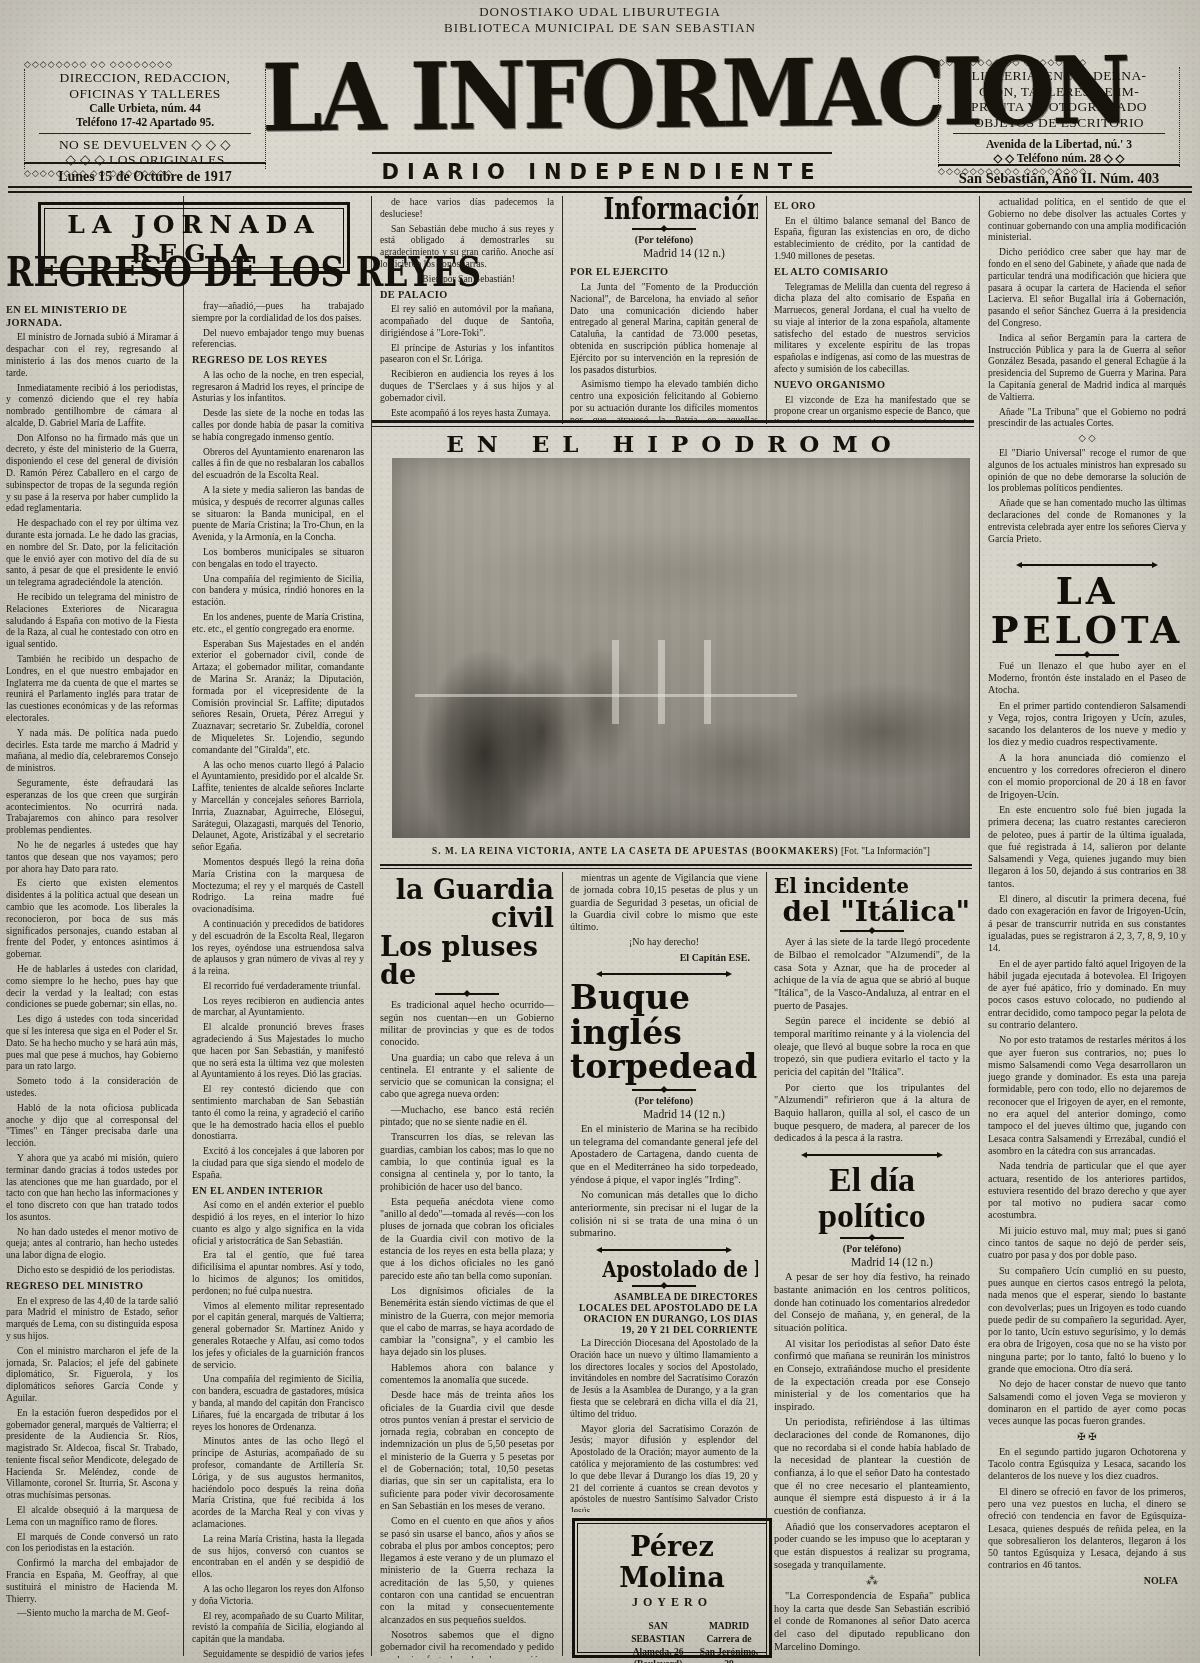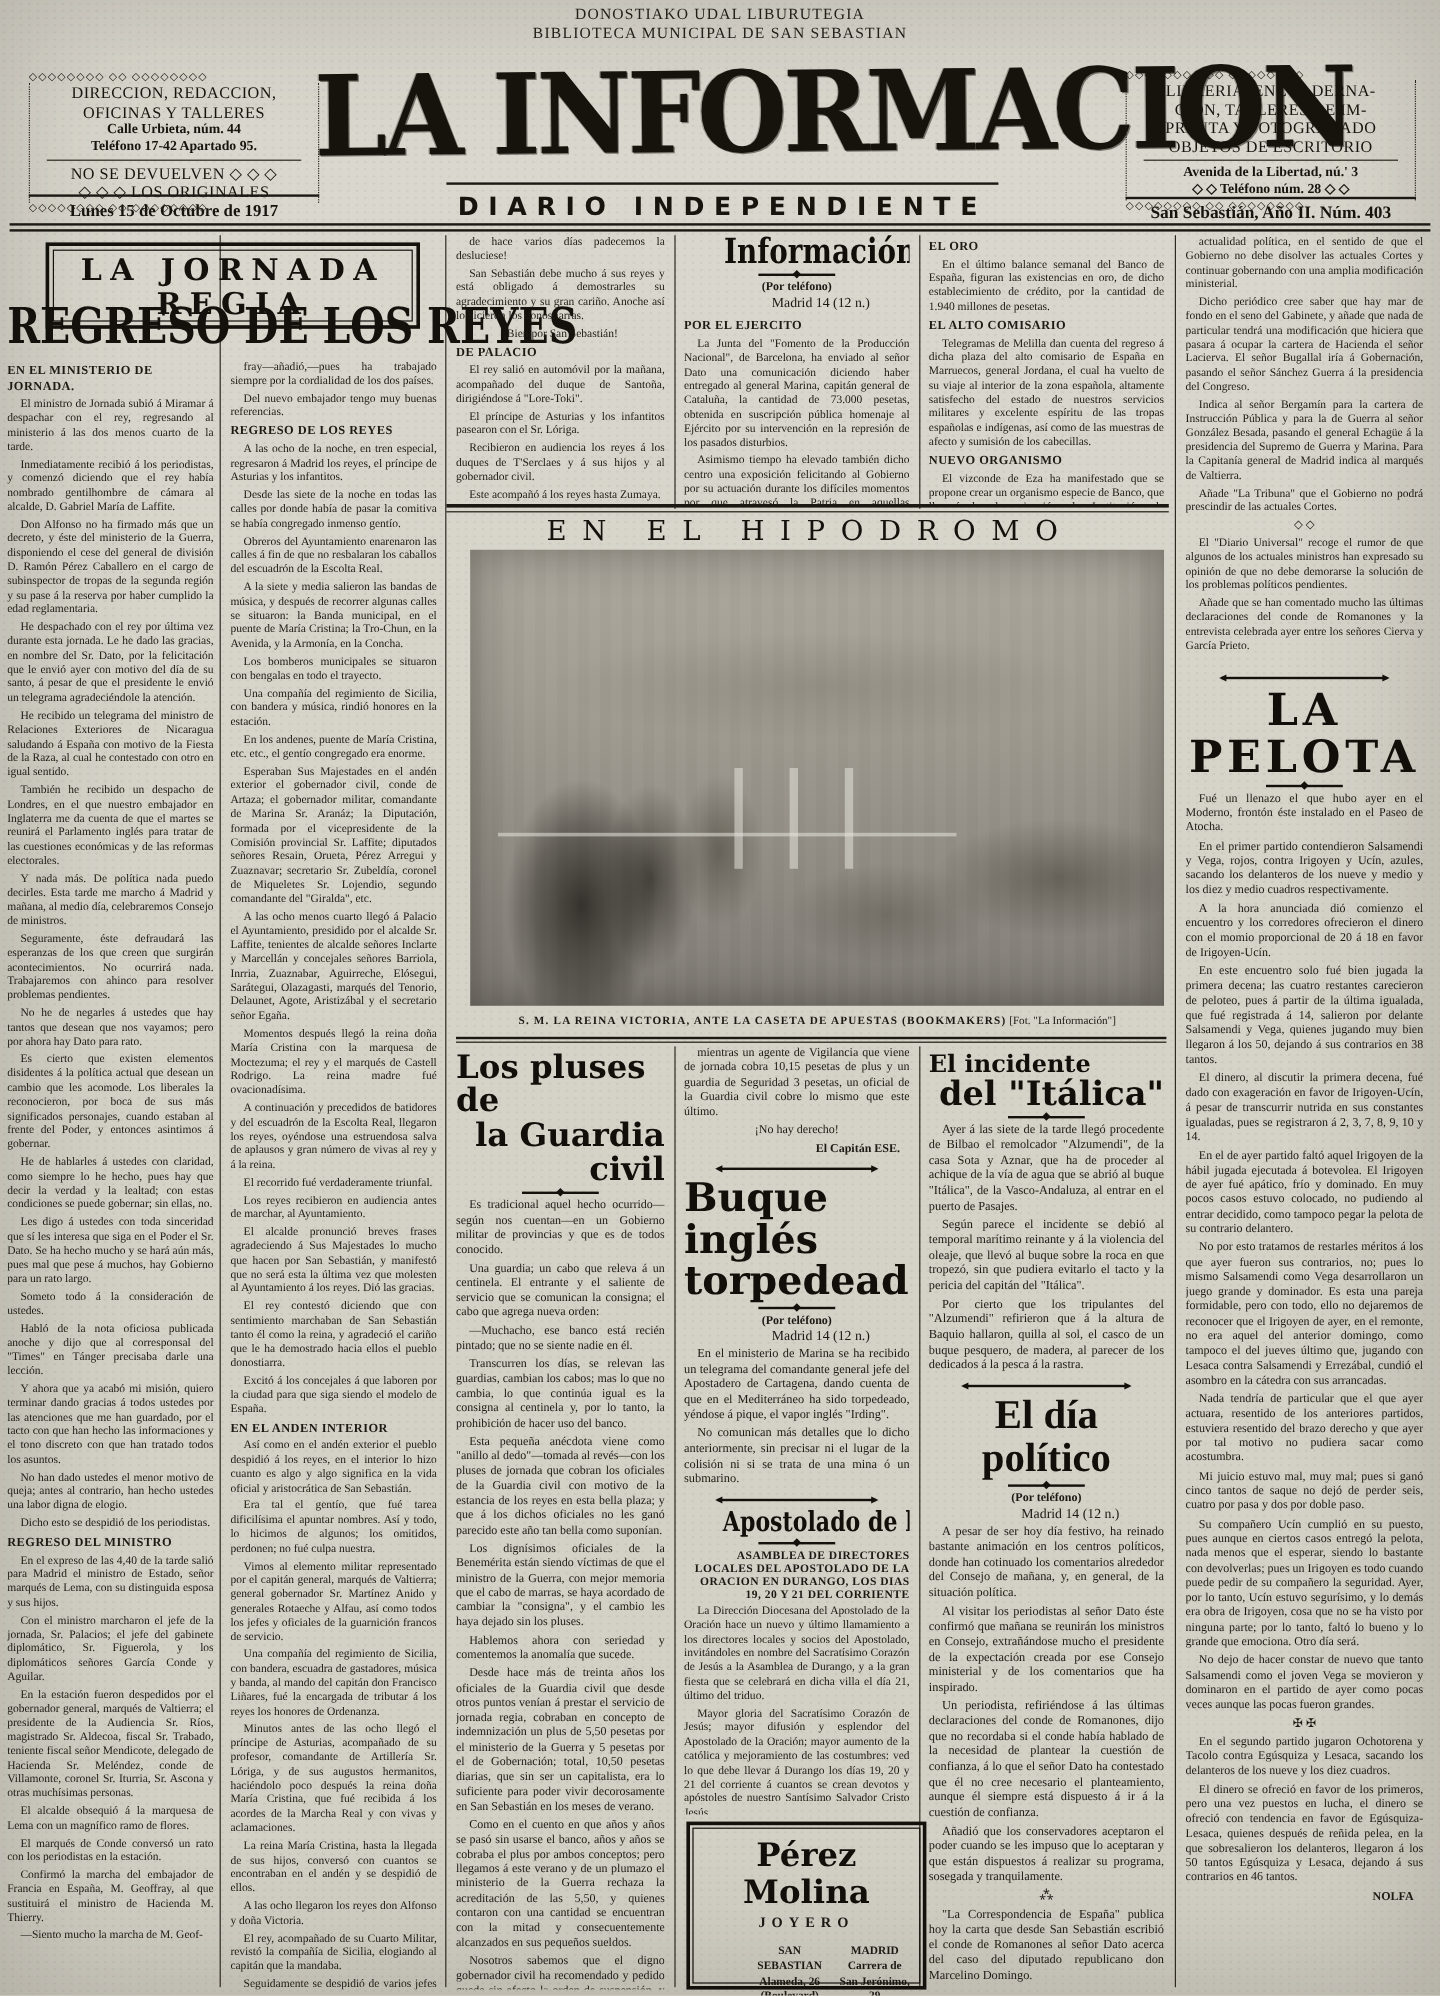--- a/index.html
+++ b/index.html
@@ -39,21 +39,21 @@
   .col p.centerline{text-align:center;text-indent:0;}
   .col p.sig{text-align:right;font-weight:bold;text-indent:0;padding-right:8px;}
   .subhead{font-weight:bold;font-size:10.3px;letter-spacing:0.4px;margin:4px 0 2px;text-align:left;}
   .vrule{position:absolute;width:1px;background:#2e2a22;}
   
   .kicker-box{border:3px solid #14100c;outline:1px solid #14100c;outline-offset:-7px;
               text-align:center;font-family:"DejaVu Serif",serif;font-weight:bold;
               font-size:25px;letter-spacing:7px;padding:5px 0 3px;color:#14100c;}
   .main-head{font-family:"DejaVu Serif",serif;font-weight:bold;font-size:33px;text-align:center;
              color:#14100c;transform:scaleY(1.25);letter-spacing:0px;white-space:nowrap;}
-  .banner{font-family:"DejaVu Serif",serif;font-weight:normal;font-size:23px;letter-spacing:13px;
+  .banner{font-family:"DejaVu Serif",serif;font-weight:bold;font-size:23px;letter-spacing:13px;
           text-align:center;color:#14100c;}
   .banner-rule{border-top:3px solid #1c1813;border-bottom:1px solid #1c1813;height:3px;}
   .thin-drule{border-top:2px solid #1c1813;border-bottom:1px solid #1c1813;height:2px;}
   .art-head{font-family:"DejaVu Serif",serif;font-weight:bold;color:#120e09;line-height:1.05;}
   .condensed{display:inline-block;transform:scaleX(0.8);transform-origin:50% 50%;white-space:nowrap;}
   .orn{width:64px;margin:4px auto;border-top:2px solid #14100c;position:relative;}
   .orn::after{content:"";position:absolute;left:50%;top:-4px;width:5px;height:5px;background:#14100c;
               transform:translateX(-50%) rotate(45deg);}
   .art-sep{margin:6px auto;width:70%;border-top:2px solid #14100c;position:relative;}
   .art-sep::before,.art-sep::after{content:"";position:absolute;top:-4px;width:0;height:0;
@@ -252,31 +252,31 @@
     <div class="post" style="left:46%;"></div>
     <div class="post" style="left:54%;"></div>
     <div class="fence"></div>
   </div>
   <div class="abs caption" style="left:392px;top:846px;width:578px;">
     <span>S. M. LA REINA VICTORIA, ANTE LA CASETA DE APUESTAS (BOOKMAKERS)</span><span class="credit">  [Fot. "La Información"]</span>
   </div>
   <div class="abs thin-drule" style="left:380px;top:864px;width:592px;"></div>
 
   <div class="abs" style="left:380px;top:876px;width:174px;height:782px;overflow:hidden;">
+    <div class="art-head" style="font-size:27px;text-align:right;">la Guardia civil</div>
     <div class="art-head" style="font-size:27px;">Los pluses de</div>
-    <div class="art-head" style="font-size:27px;text-align:right;">la Guardia civil</div>
     <div class="orn"></div>
     <div class="col" style="position:static;width:100%;font-size:10px;">
         <p>Es tradicional aquel hecho ocurrido—según nos cuentan—en un Gobierno militar de provincias y que es de todos conocido.</p>
         <p>Una guardia; un cabo que releva á un centinela. El entrante y el saliente de servicio que se comunican la consigna; el cabo que agrega nueva orden:</p>
         <p>—Muchacho, ese banco está recién pintado; que no se siente nadie en él.</p>
         <p>Transcurren los días, se relevan las guardias, cambian los cabos; mas lo que no cambia, lo que continúa igual es la consigna al centinela y, por lo tanto, la prohibición de hacer uso del banco.</p>
         <p>Esta pequeña anécdota viene como "anillo al dedo"—tomada al revés—con los pluses de jornada que cobran los oficiales de la Guardia civil con motivo de la estancia de los reyes en esta bella plaza; y que á los dichos oficiales no les ganó parecido este año tan bella como suponían.</p>
         <p>Los dignísimos oficiales de la Benemérita están siendo víctimas de que el ministro de la Guerra, con mejor memoria que el cabo de marras, se haya acordado de cambiar la "consigna", y el cambio les haya dejado sin los pluses.</p>
-        <p>Hablemos ahora con seriedad y comentemos la anomalía que sucede.</p>
+        <p>Hablemos ahora con balance y comentemos la anomalía que sucede.</p>
         <p>Desde hace más de treinta años los oficiales de la Guardia civil que desde otros puntos venían á prestar el servicio de jornada regia, cobraban en concepto de indemnización un plus de 5,50 pesetas por el ministerio de la Guerra y 5 pesetas por el de Gobernación; total, 10,50 pesetas diarias, que sin ser un capitalista, era lo suficiente para poder vivir decorosamente en San Sebastián en los meses de verano.</p>
         <p>Como en el cuento en que años y años se pasó sin usarse el banco, años y años se cobraba el plus por ambos conceptos; pero llegamos á este verano y de un plumazo el ministerio de la Guerra rechaza la acreditación de las 5,50, y quienes contaron con una cantidad se encuentran con la mitad y consecuentemente alcanzados en sus pequeños sueldos.</p>
         <p>Nosotros sabemos que el digno gobernador civil ha recomendado y pedido quede sin efecto la orden de suspensión, y como la cosa la consideramos justa y simpática, esperamos que los dignísimos beneméritos consigan sus deseos.</p>
       </div>
   </div>
 
   <div class="abs" style="left:570px;top:872px;width:188px;height:640px;overflow:hidden;">
     <div class="col" style="position:static;width:100%;font-size:10px;">
         <p>mientras un agente de Vigilancia que viene de jornada cobra 10,15 pesetas de plus y un guardia de Seguridad 3 pesetas, un oficial de la Guardia civil cobre lo mismo que este último.</p>
         <p class="centerline">¡No hay derecho!</p>

